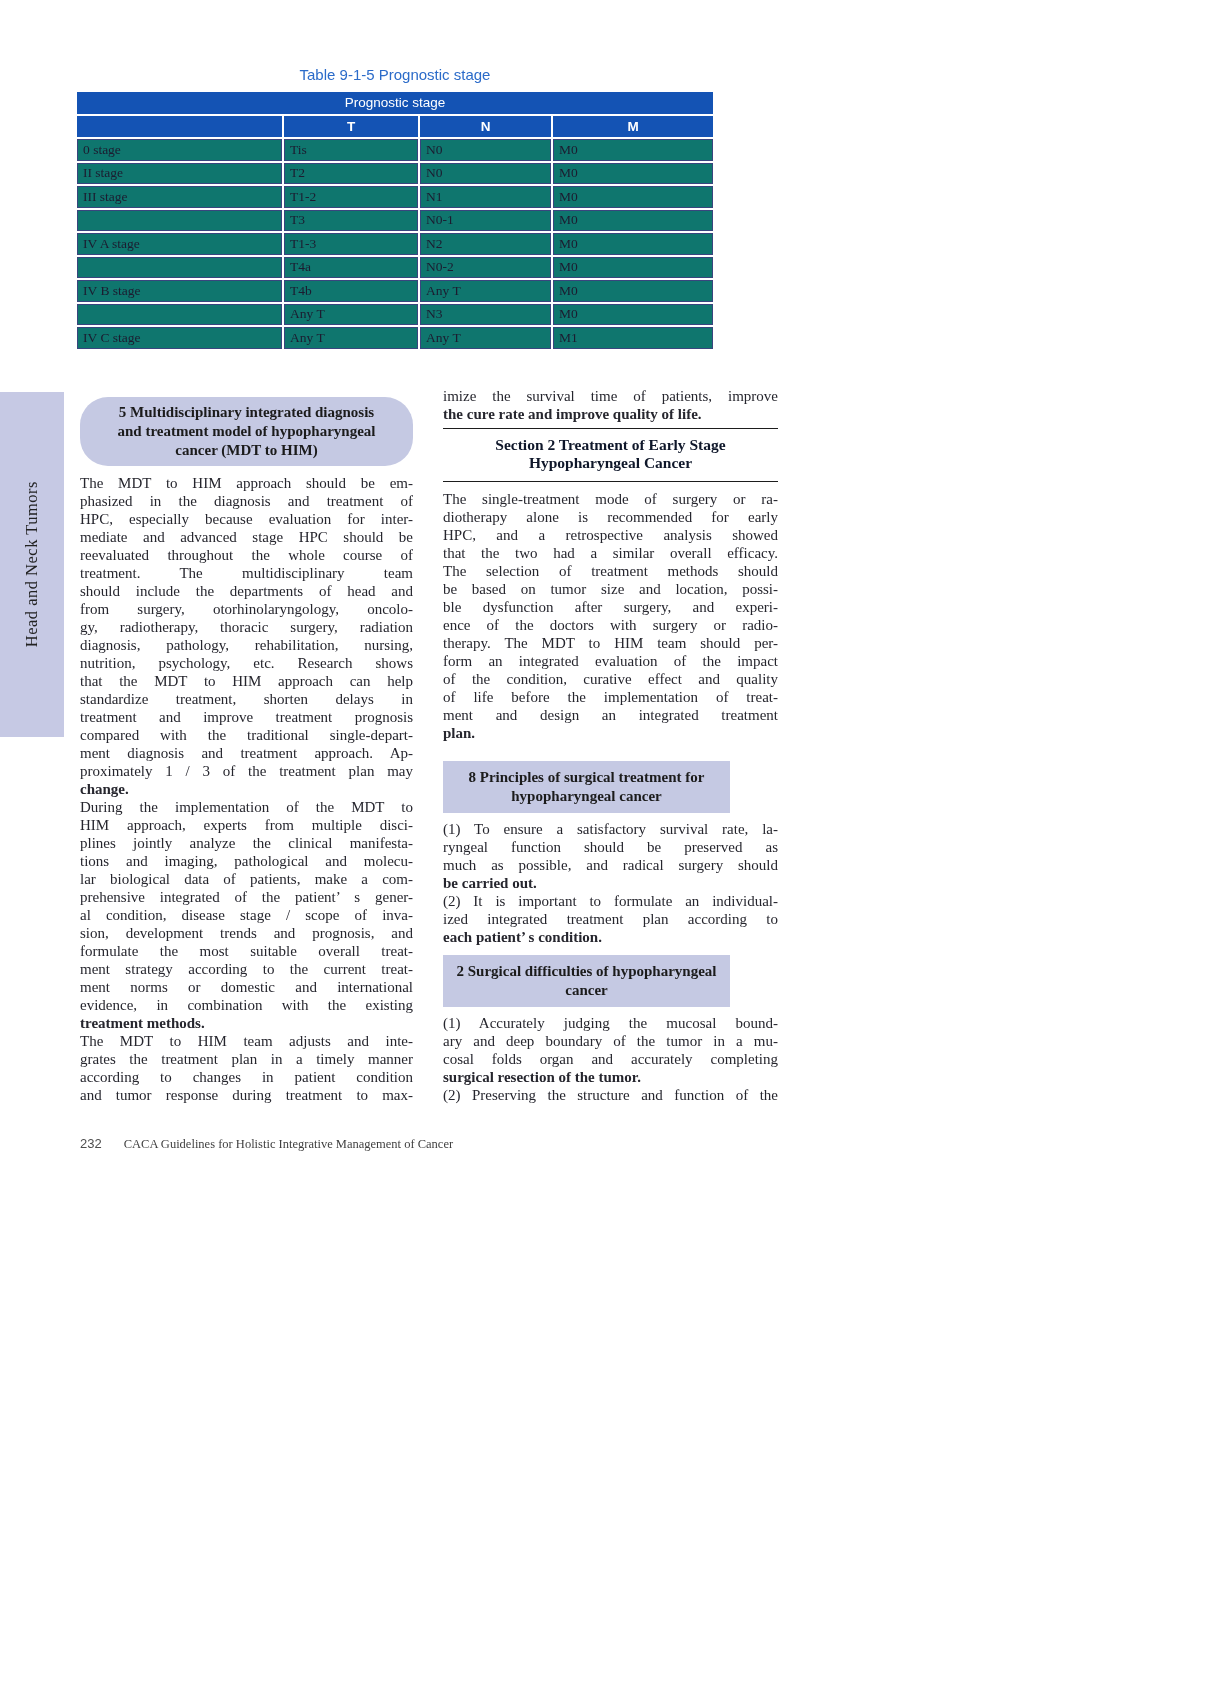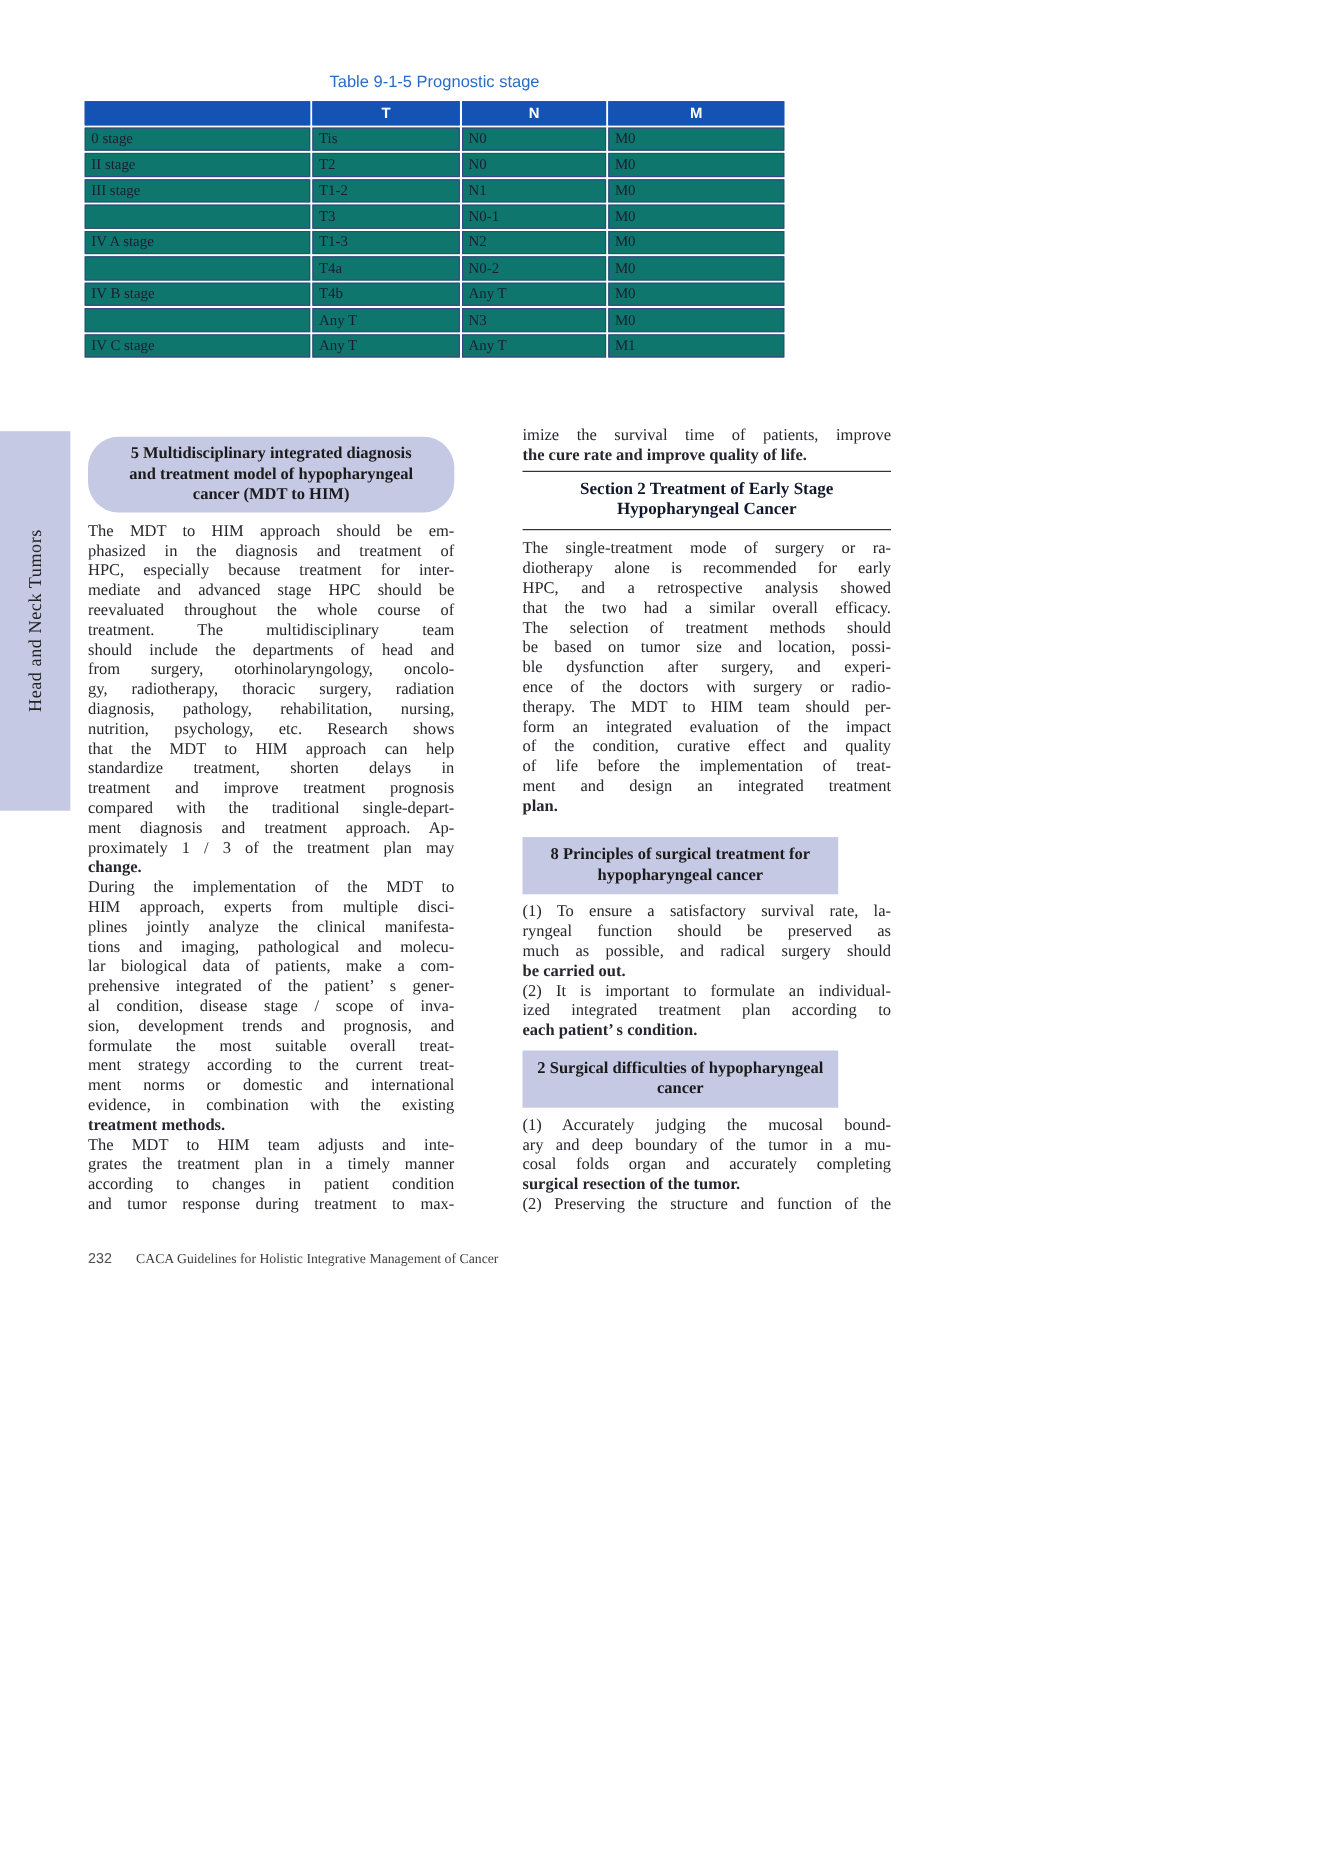--- a/index.html
+++ b/index.html
@@ -19,21 +19,21 @@
     font-size:13.5px;color:#1c1c30;text-align:left;padding:0 5px;}
 
   
   .sidebar{position:absolute;left:0;top:392px;width:64px;height:345px;background:#c6c9e4;
     display:flex;align-items:center;justify-content:center;}
   .sidebar .vlabel{writing-mode:vertical-rl;transform:rotate(180deg);
     font-size:16.5px;color:#222;letter-spacing:0.5px;white-space:nowrap;}
 
   
   .col-left{position:absolute;left:80px;top:397px;width:333px;}
-  .col-right{position:absolute;left:443px;top:387px;width:335px;margin-left:32px;}
+  .col-right{position:absolute;left:443px;top:387px;width:335px;}
   .bodytext{font-size:15px;line-height:18px;}
   .jline{text-align:justify;text-align-last:justify;}
   .jline.final{text-align-last:left;font-weight:bold;}
   .center-lines .jline{text-align:center;text-align-last:center;}
 
   .hbox{background:#c5c9e3;padding:6px 6px;font-weight:bold;font-size:15px;line-height:19px;
     color:#1b1b1b;}
   .hbox5{margin-bottom:8px;border-radius:28px;}
   .rbox{width:287px;box-sizing:border-box;padding:7px 10px;}
   .rbox1{margin-top:19px;margin-bottom:7px;}
@@ -55,20 +55,23 @@
 <div class="table-caption">Table 9-1-5 Prognostic stage</div>
 
 <table class="prog">
   <colgroup>
       <col style="width:205px">
       <col style="width:134px">
       <col style="width:131px">
       <col>
     </colgroup>
   <thead>
+    <tr>
+      <th colspan="4">Prognostic stage</th>
+    </tr>
     <tr class="cols">
       <th></th>
       <th>T</th>
       <th>N</th>
       <th>M</th>
     </tr>
   </thead>
   <tbody>
       <tr>
         <td>0 stage</td>
@@ -133,21 +136,21 @@
 
 <div class="col-left bodytext">
   <div class="hbox hbox5 center-lines">
       <div class="jline">5 Multidisciplinary integrated diagnosis</div>
       <div class="jline">and treatment model of hypopharyngeal</div>
       <div class="jline final">cancer (MDT to HIM)</div>
     </div>
   <div>
       <div class="jline">The MDT to HIM approach should be em-</div>
       <div class="jline">phasized in the diagnosis and treatment of</div>
-      <div class="jline">HPC, especially because treatment for inter-</div>
+      <div class="jline">HPC, especially because evaluation for inter-</div>
       <div class="jline">mediate and advanced stage HPC should be</div>
       <div class="jline">reevaluated throughout the whole course of</div>
       <div class="jline">treatment. The multidisciplinary team</div>
       <div class="jline">should include the departments of head and</div>
       <div class="jline">from surgery, otorhinolaryngology, oncolo-</div>
       <div class="jline">gy, radiotherapy, thoracic surgery, radiation</div>
       <div class="jline">diagnosis, pathology, rehabilitation, nursing,</div>
       <div class="jline">nutrition, psychology, etc. Research shows</div>
       <div class="jline">that the MDT to HIM approach can help</div>
       <div class="jline">standardize treatment, shorten delays in</div>

